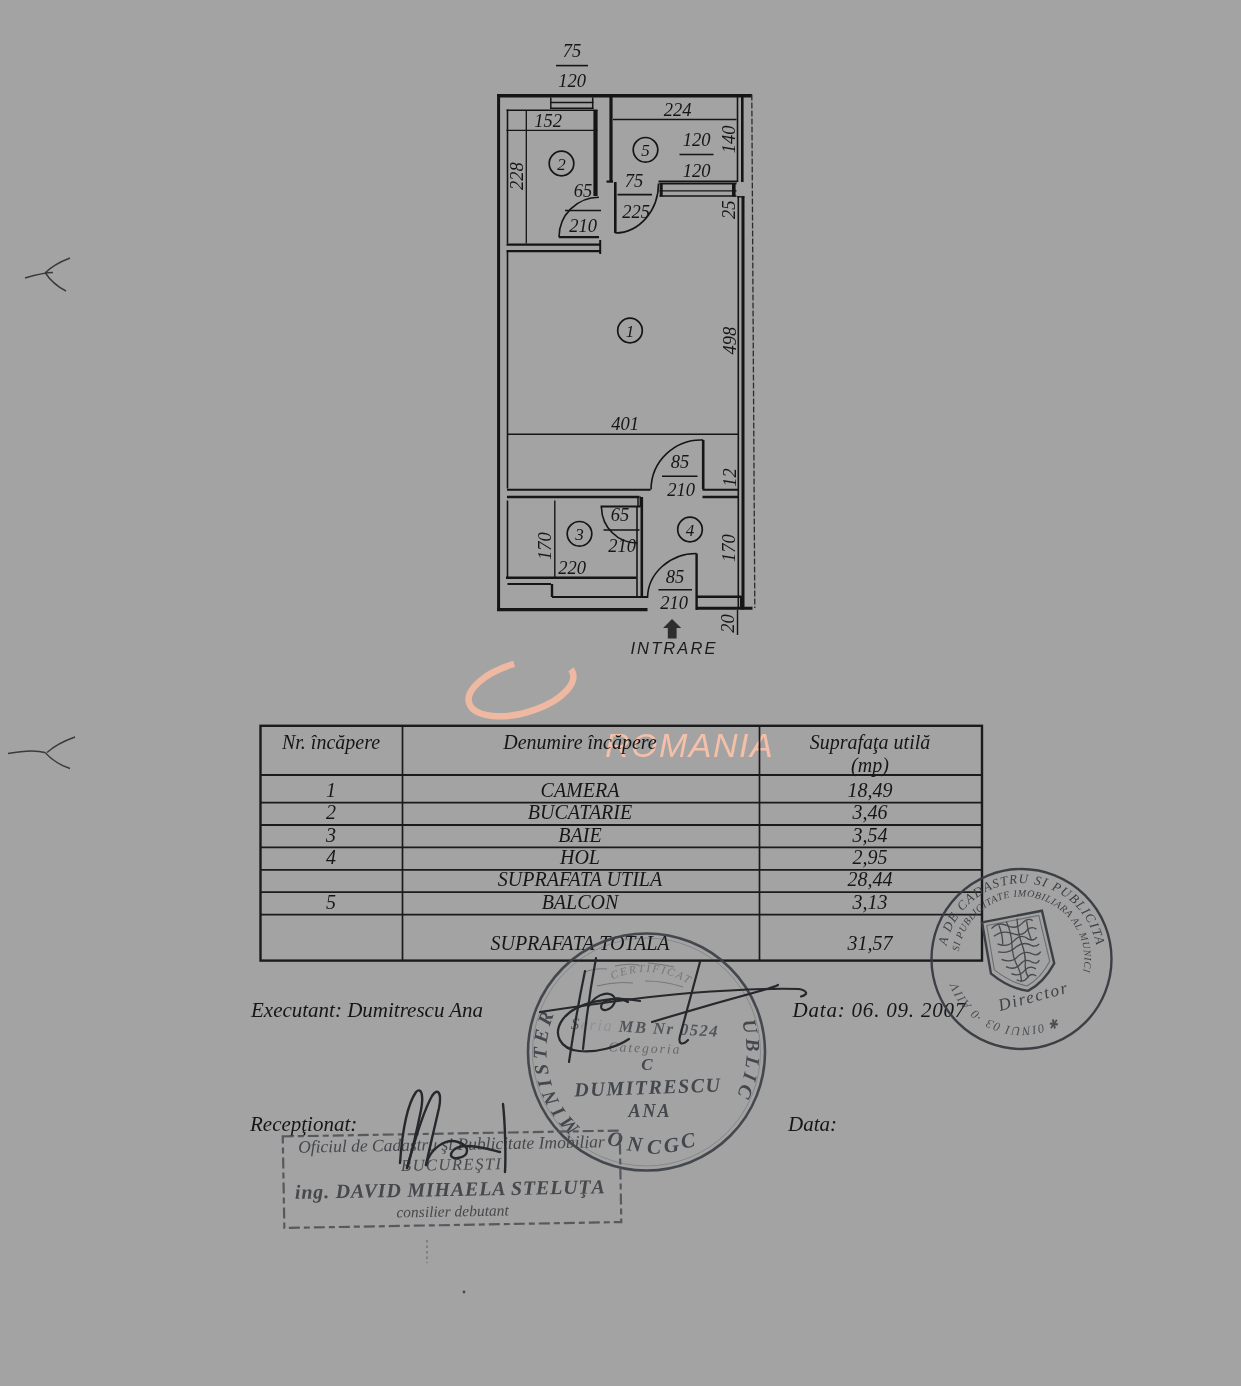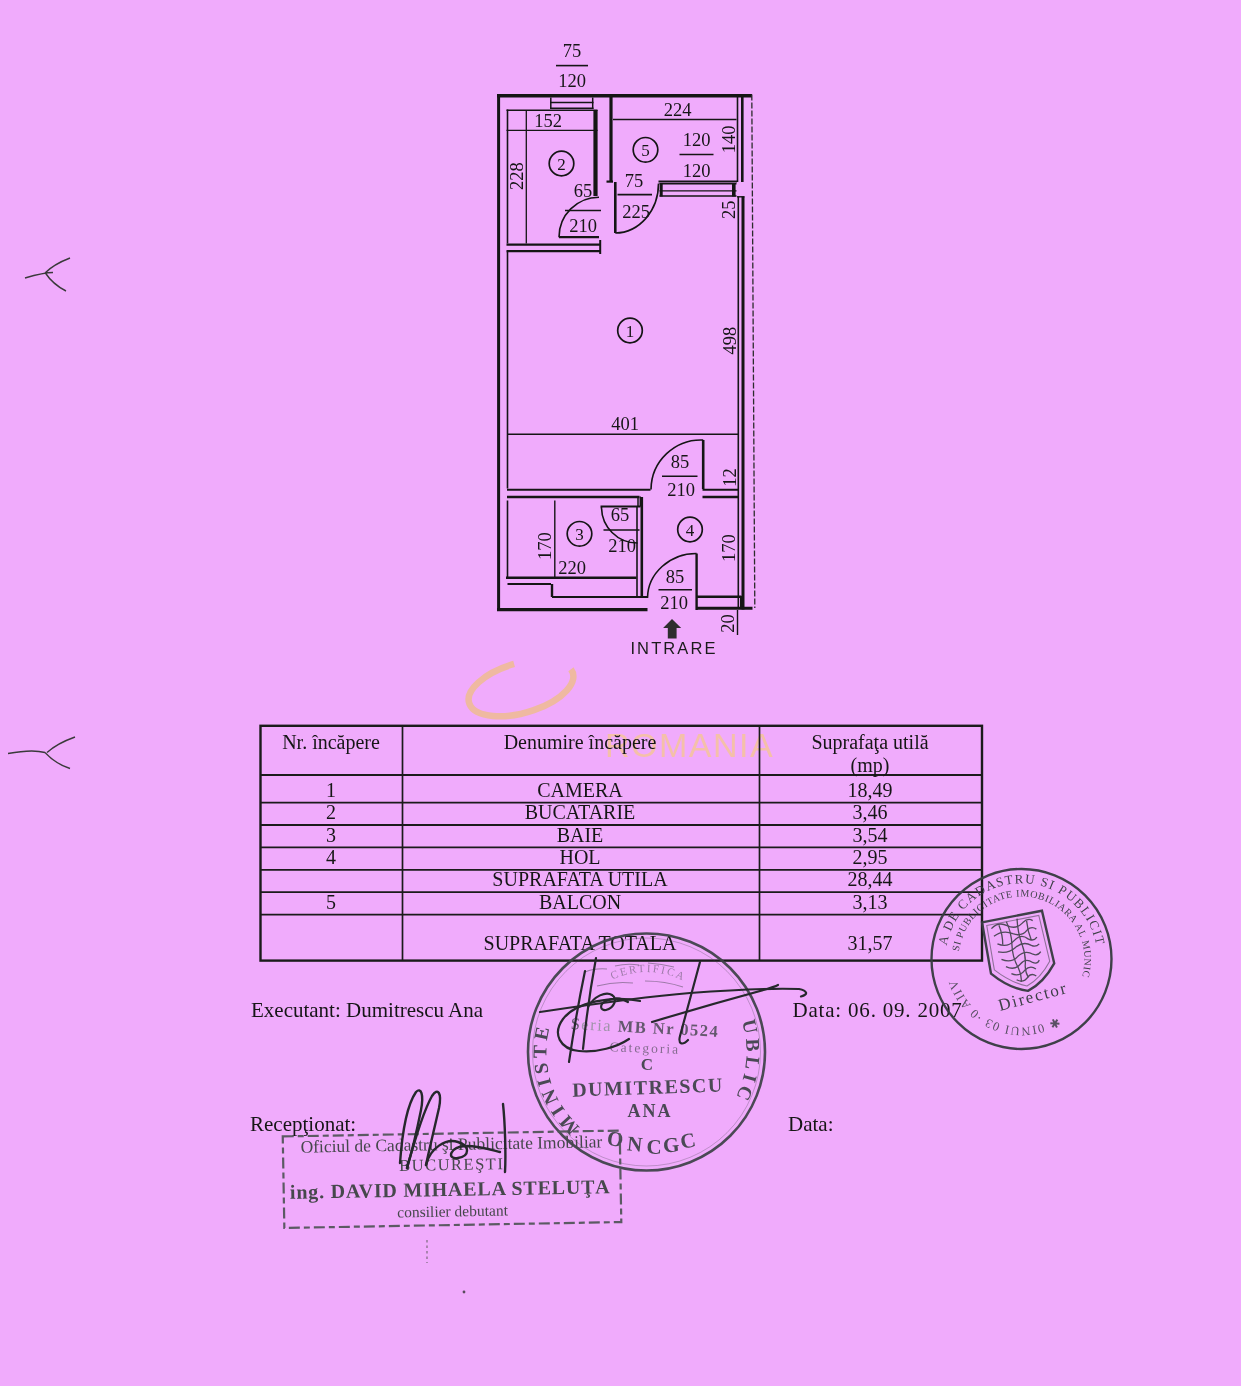--- a/index.html
+++ b/index.html
@@ -1,16 +1,16 @@
 <!DOCTYPE html>
 <html><head>
 <meta charset="utf-8">
 <style>
 html,body{margin:0;padding:0;background:#fff;}
-#page{position:relative;width:1241px;height:1386px;background:#f0abfc;overflow:hidden;}
+#page{position:relative;width:1241px;height:1386px;background:#a3a3a3;overflow:hidden;font-style:italic;}
 svg{position:absolute;top:0;left:0;}
 text{font-family:"Liberation Serif",serif;}
 .dim{font-size:18.5px;}
 .dimS{font-size:17px;}
 </style>
 </head>
 <body>
 <div id="page">
 <svg width="1241" height="1386" viewBox="0 0 1241 1386">
 <g stroke-linecap="butt" fill="none">

